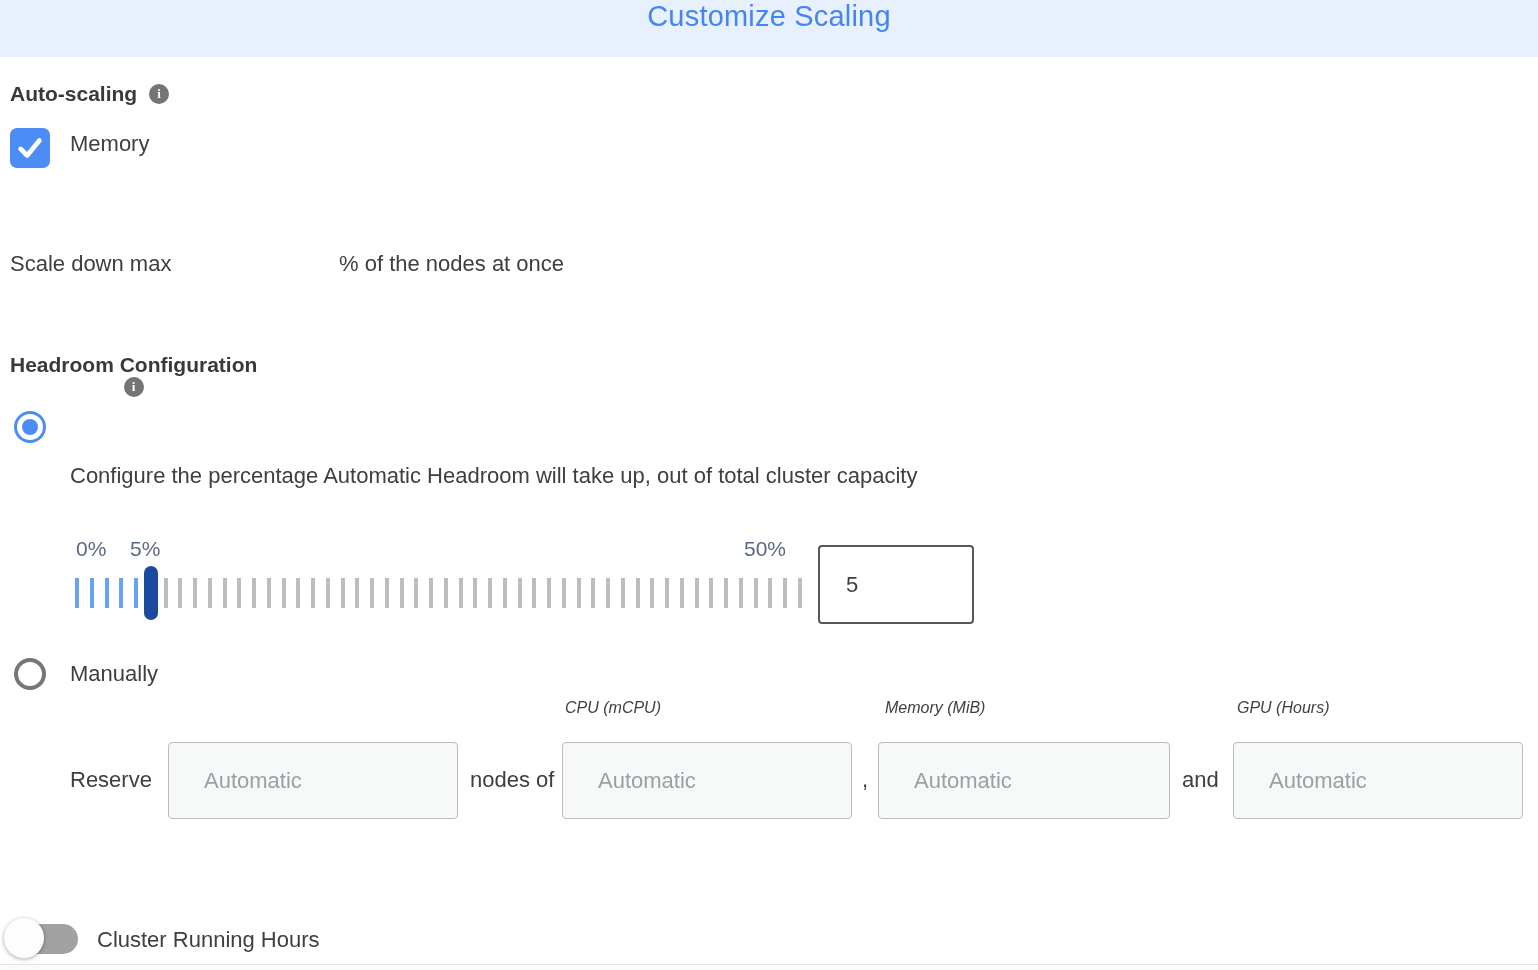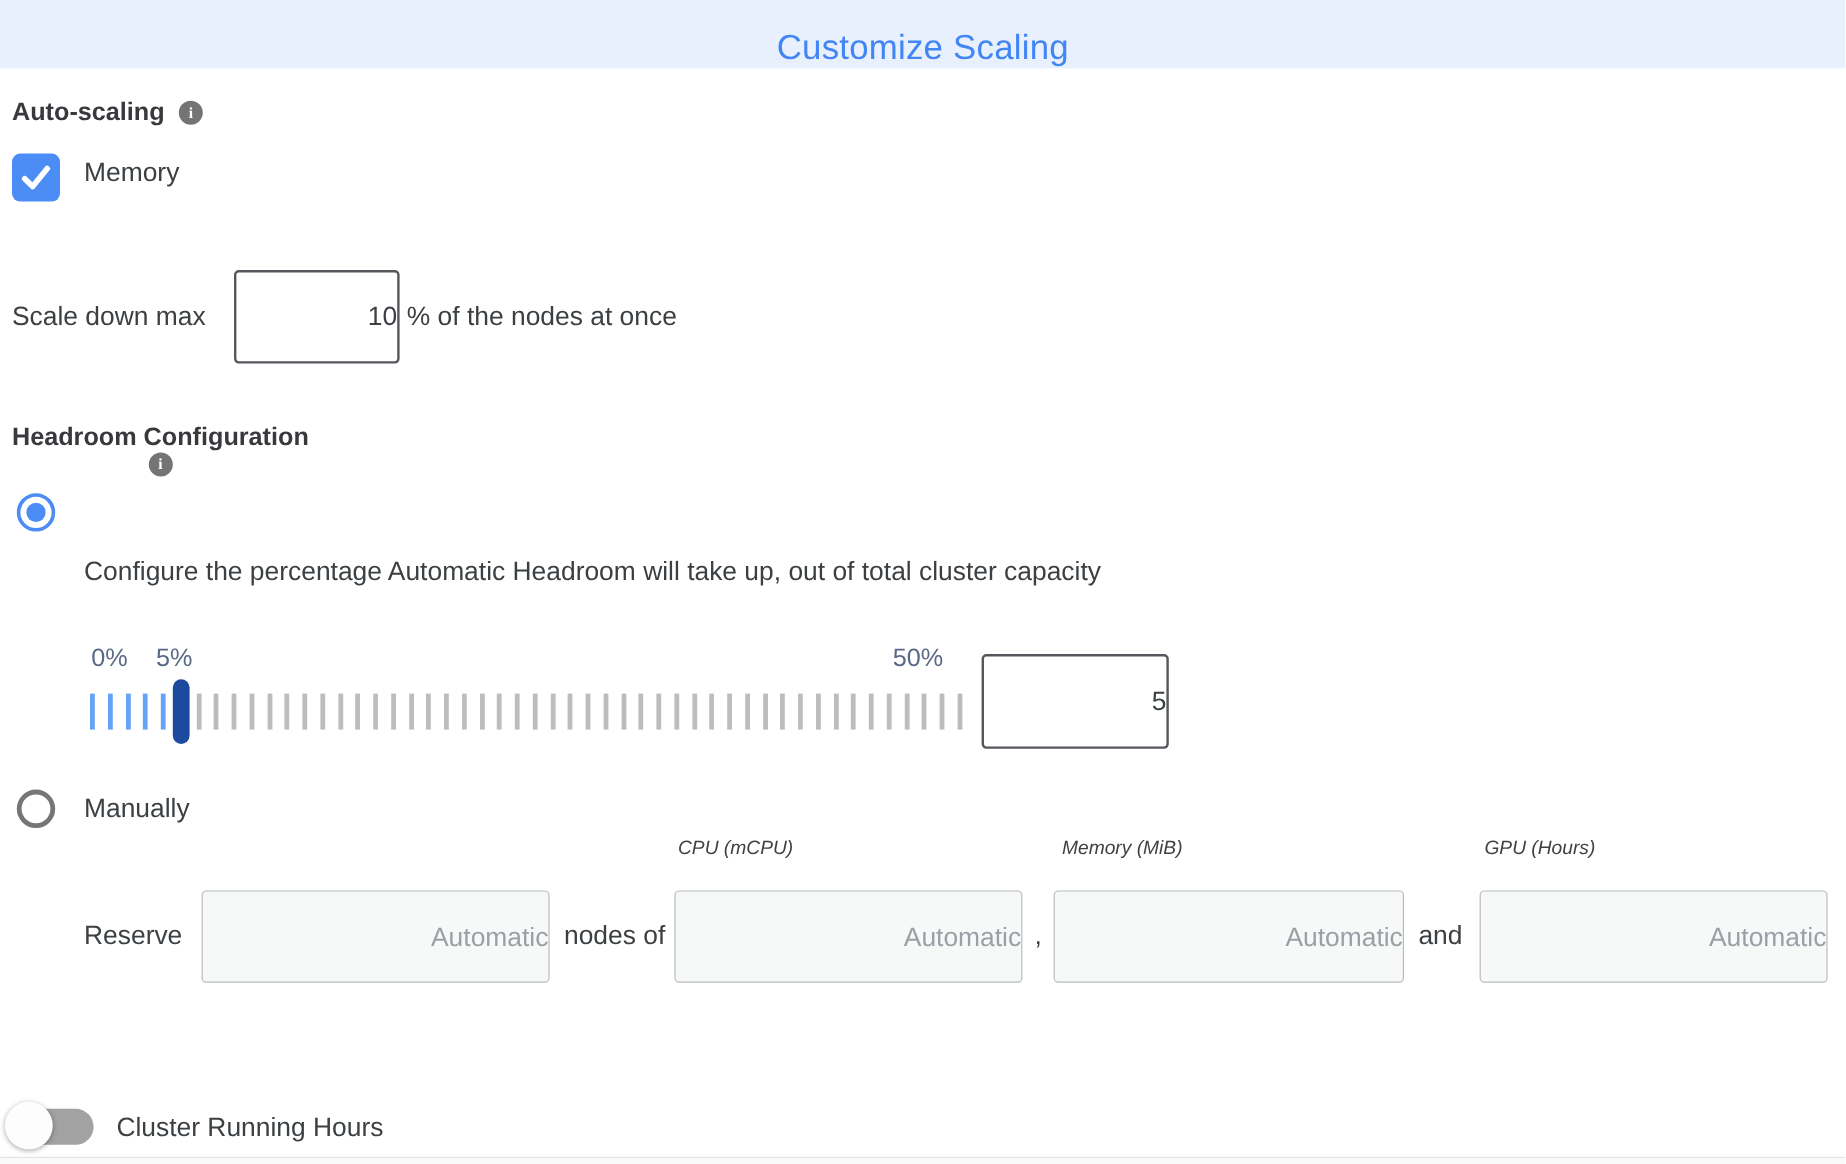--- a/index.html
+++ b/index.html
@@ -2,24 +2,24 @@
 <html><head>
 <meta charset="utf-8">
 <style>
   * { margin:0; padding:0; box-sizing:border-box; }
   html,body { background:#fff; }
   body { font-family:"Liberation Sans", sans-serif; color:#3c4043; }
   .stage { position:relative; width:1538px; height:970px; background:#fff; overflow:hidden; }
 
   
   .header-band { position:absolute; left:0; top:0; width:1538px; height:57px;
-    background:#e9f0fd; display:flex; align-items:flex-end; justify-content:center; }
+    background:#e9f0fd; display:flex; align-items:flex-start; justify-content:center; }
   .header-title { font-size:29px; font-weight:400; color:#4285f4; letter-spacing:.2px; }
 
-  .abs { position:absolute;text-align:right; }
+  .abs { position:absolute; }
   .section-label { font-size:21px; font-weight:700; color:#37393d; }
   .body-text { font-size:22px; font-weight:400; color:#3c4043; }
 
   .info-icon { display:inline-flex; width:20px; height:20px; border-radius:50%;
     background:#747474; color:#fff; align-items:center; justify-content:center;
     font-size:13px; font-weight:700; font-family:"Liberation Serif", serif; }
 
   
   .checkbox { width:40px; height:40px; background:#4c8df5; border-radius:7px;
     display:flex; align-items:center; justify-content:center; cursor:pointer; }
@@ -76,21 +76,20 @@
   </div>
 
   <div class="abs checkbox" style="left:10px; top:128px;">
     <svg width="30" height="30" viewBox="0 0 32 32">
       <polyline points="6,17 13,24 26,8" fill="none" stroke="#ffffff" stroke-width="5" stroke-linecap="round" stroke-linejoin="round"></polyline>
     </svg>
   </div>
   <div class="abs body-text" style="left:70px; top:131px;">Memory</div>
 
   <div class="abs body-text" style="left:10px; top:251px;">Scale down max</div>
-  <input class="abs value-input" style="left: 195px; top: 225px; width: 138px; height: 78px;" type="text" value="10">
   <div class="abs body-text" style="left:339px; top:251px;">% of the nodes at once</div>
 
   <div class="abs" style="left:10px; top:353px; display:flex; align-items:center; flex-direction:column;">
     <span class="section-label">Headroom Configuration</span>
     <span class="info-icon">
         <span>i</span>
       </span>
   </div>
 
   <div class="abs radio selected" style="left:14px; top:411px;">

